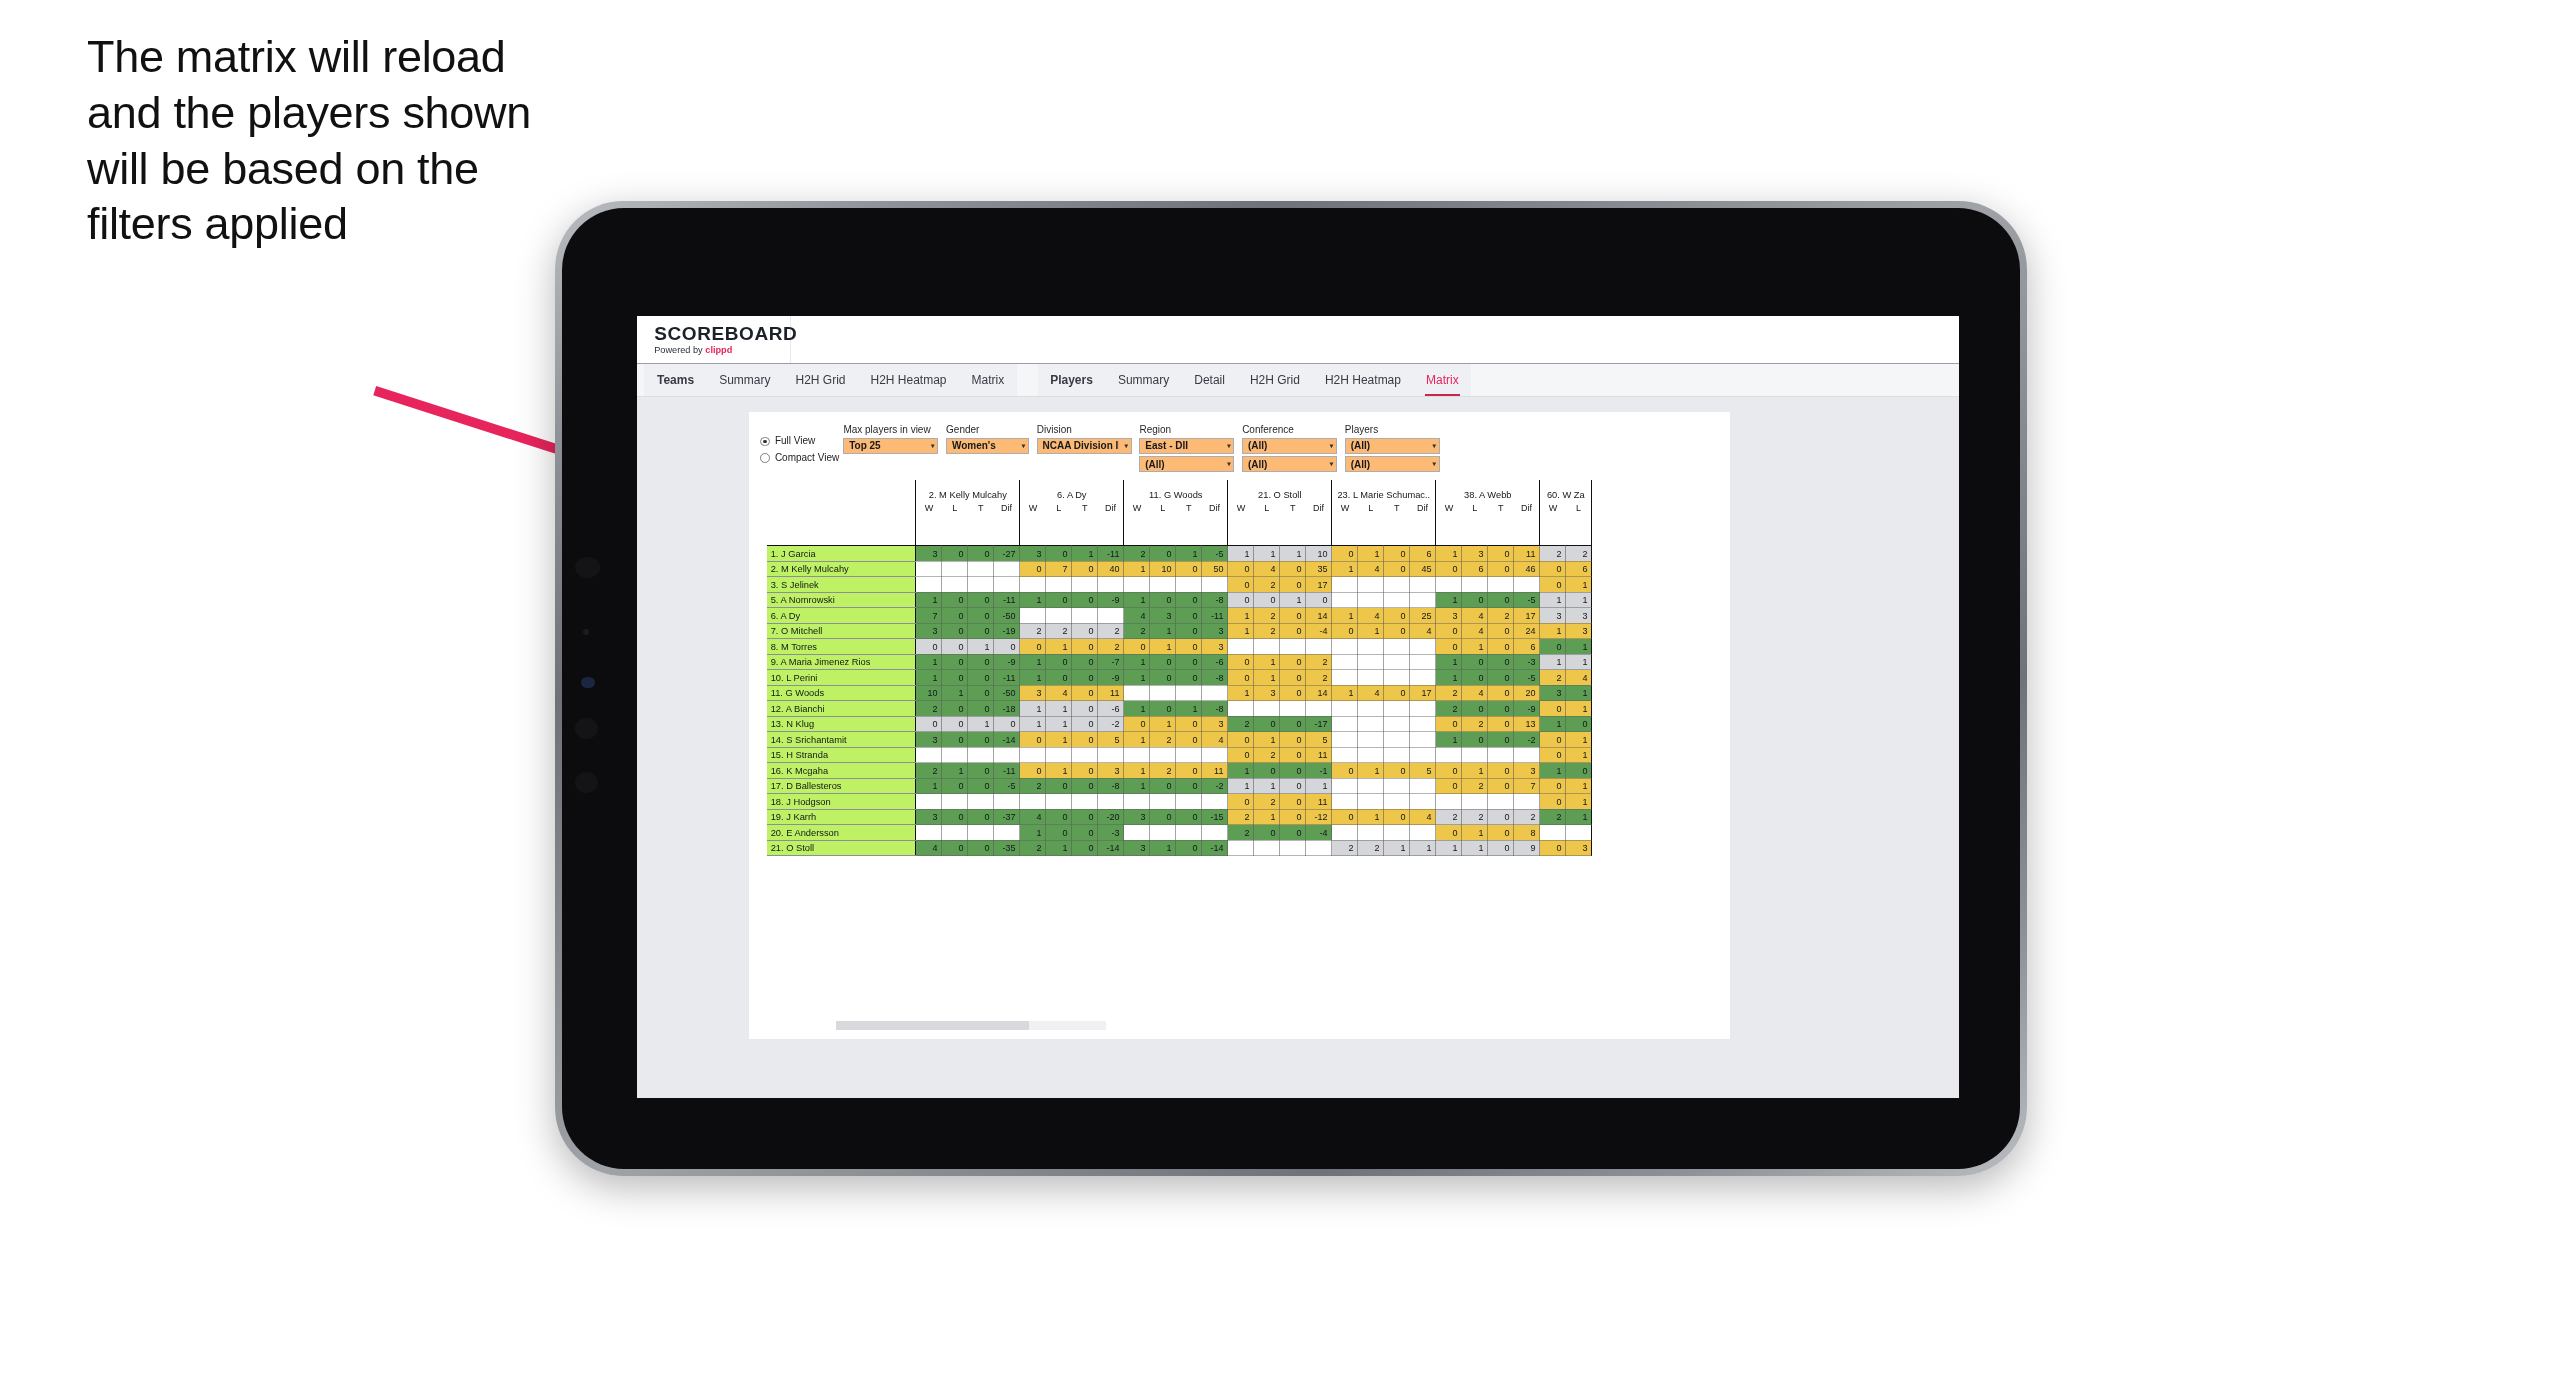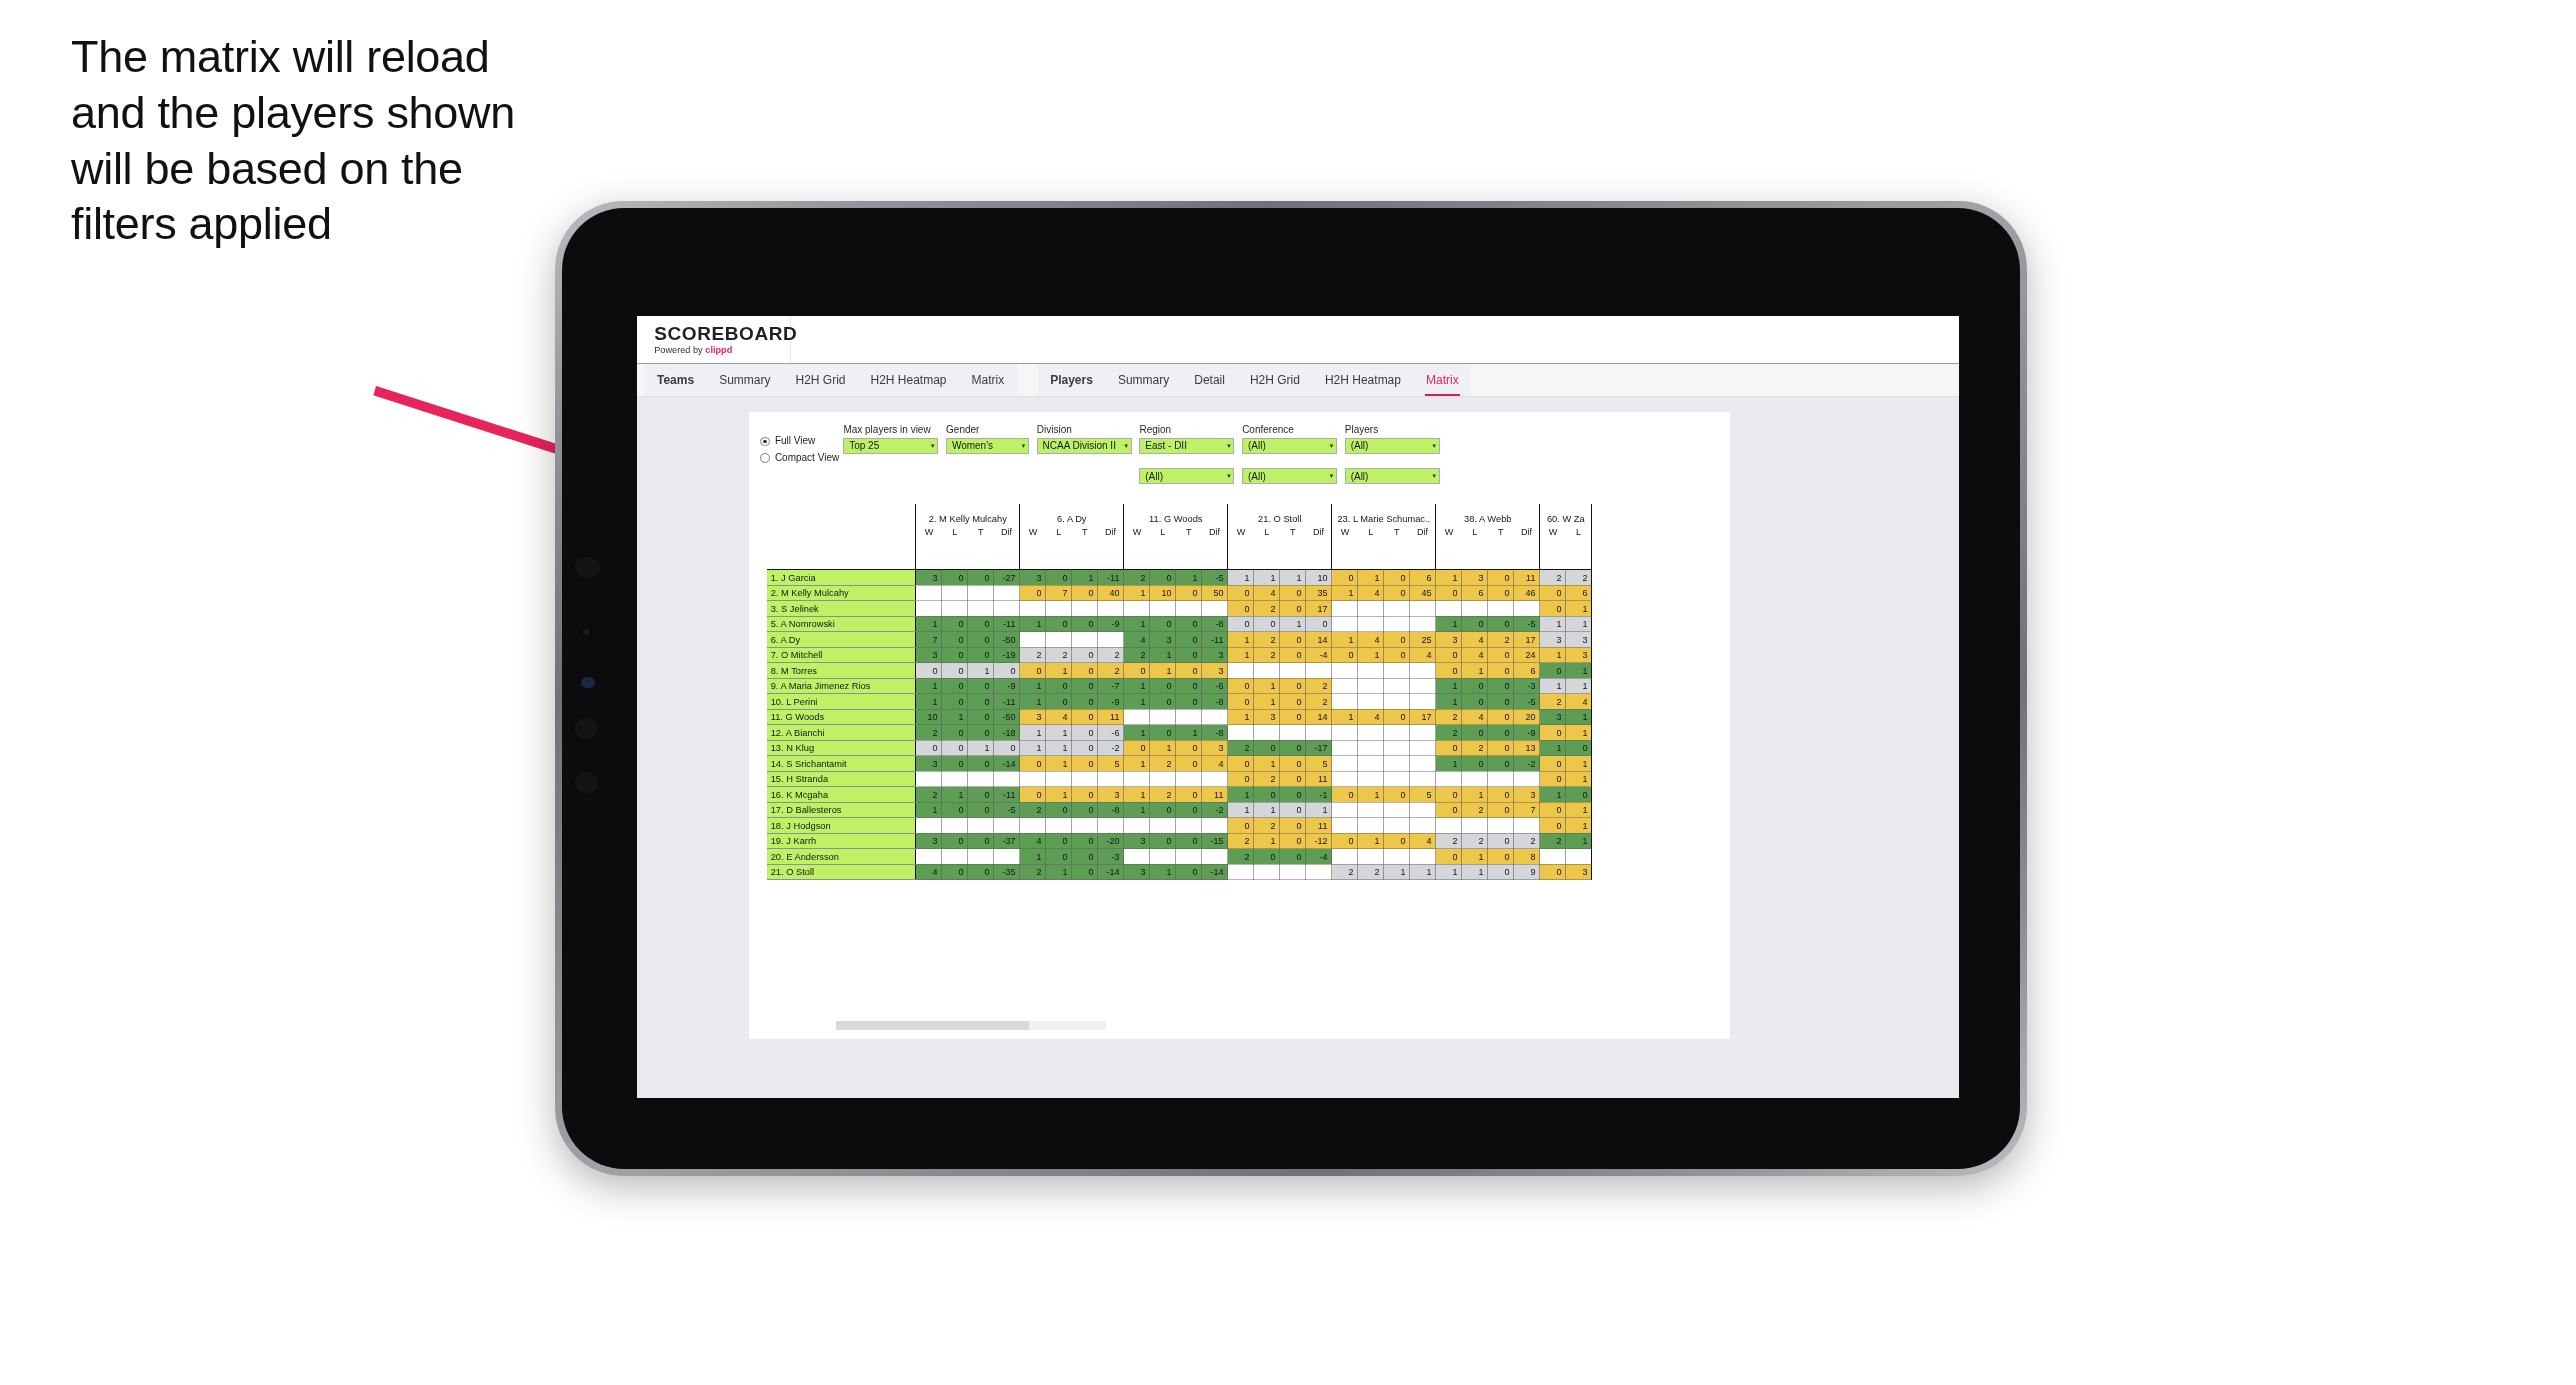--- a/index.html
+++ b/index.html
@@ -9,21 +9,21 @@
     width: 2576px; height: 1386px;
     background: #ffffff;
     font-family: "Liberation Sans", sans-serif;
     overflow: hidden;
   }
   #root { position: relative; width: 2576px; height: 1386px; background: #fff; }
 
   
   .annot {
     position: absolute;
-    left: 71px; top: 29px;
+    left: 87px; top: 29px;
     width: 454px;
     font-size: 45px;
     line-height: 1.24;
     color: #111111;
     font-family: "Liberation Sans", sans-serif;
     letter-spacing: -0.3px;
   }
 
   
   .arrow-svg { position: absolute; left: 367px; top: 381px; width: 695px; height: 222px; }
@@ -124,24 +124,25 @@
     border: 1.2px solid #7b7f86; background: #fff;
     display: inline-block; position: relative; flex: 0 0 auto;
   }
   .radio.on::after {
     content:""; position:absolute; left:1.9px; top:1.9px; width:3.9px; height:3.9px;
     border-radius:50%; background:#333;
   }
   .fcol { margin-right: 7.7px; }
   .flabel { font-size: 10px; color: #1e2127; margin-bottom: 2.9px; white-space: nowrap; }
   .fsel {
-    height: 16.4px; border: 1px solid #a9adb4; background: #bef264;
+    height: 16.4px; border: 1px solid #a9adb4; background: #fdba74;
     display: flex; align-items: center; justify-content: space-between;
-    font-size: 10px; color: #15181d; padding: 0 2.9px 0 4.8px; margin-bottom: 14px;
+    font-size: 10px; color: #15181d; padding: 0 2.9px 0 4.8px; margin-bottom: 2px;
     cursor: pointer;
+    font-weight: bold;
   }
   .fsel .cap { white-space: nowrap; overflow: hidden; }
   .caret { font-size: 6.8px; color: #333; margin-left: 5.8px; }
   .w-mp { width: 95px; } .w-gn { width: 83px; } .w-dv { width: 95px; }
   .w-rg { width: 95px; } .w-cf { width: 95px; } .w-pl { width: 95px; }
 
   
   .mtx-scroll { position: relative; margin-top: 5.8px; padding-left: 18px; }
   table.mtx { border-collapse: collapse; table-layout: fixed; }
   table.mtx td, table.mtx th { padding: 0; margin: 0; }

